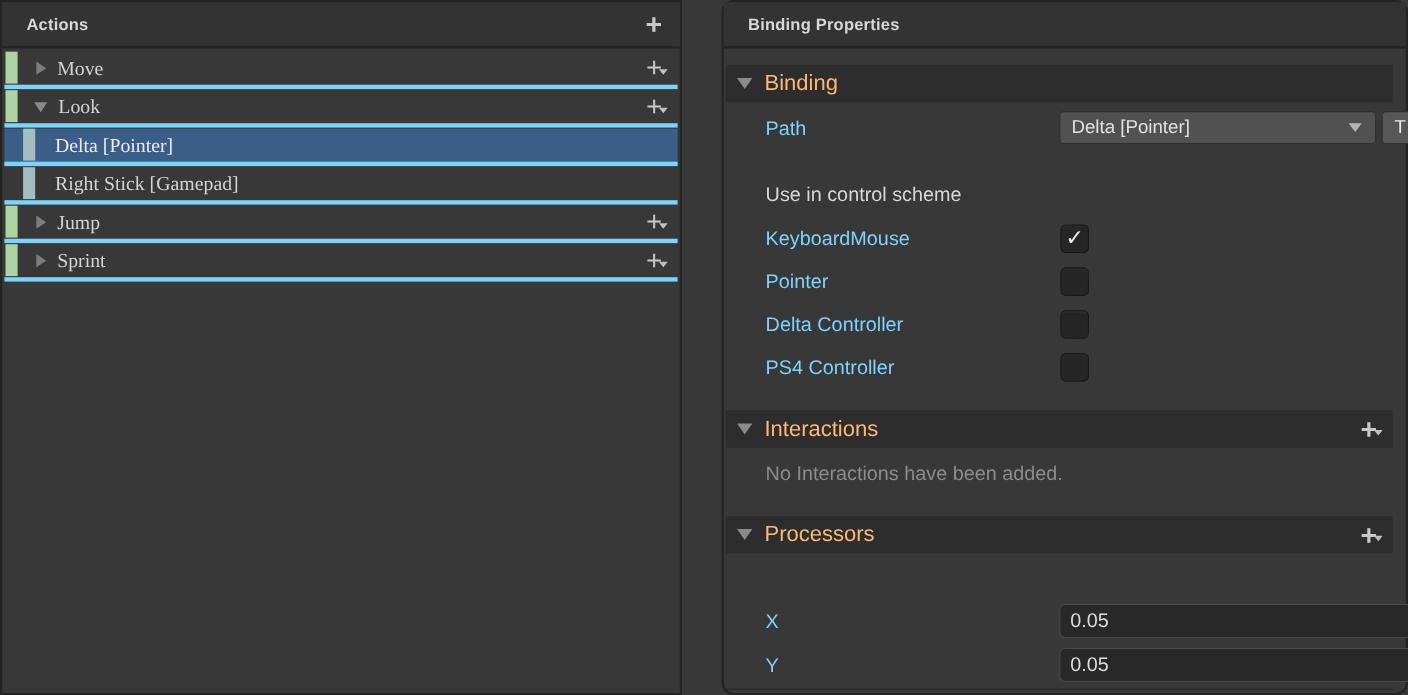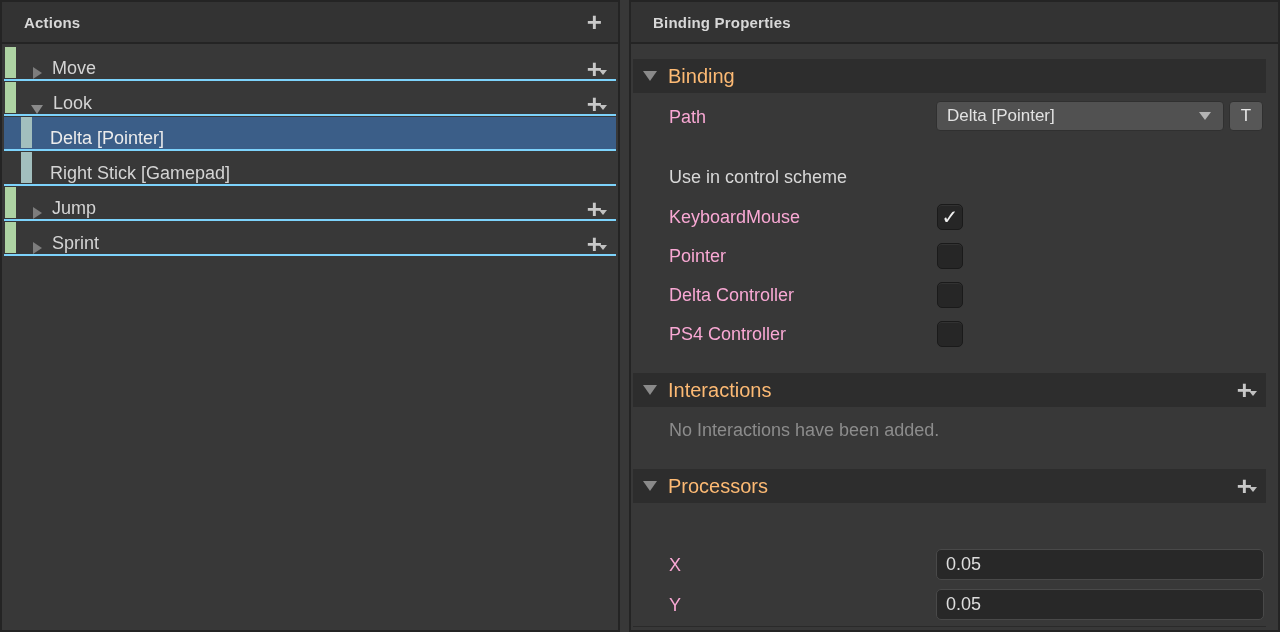--- a/index.html
+++ b/index.html
@@ -9,21 +9,21 @@
     font-family:"Liberation Sans","DejaVu Sans",sans-serif;
     color:#d4d4d4;
     position:relative;
   }
   .panel {
     position:absolute; top:0; bottom:0;
     background:#383838;
     border:2px solid #242424;
   }
   #left-panel  { left:0;   width:620px; }
-  #right-panel { left:629px; right:0; }
+  #right-panel { left:656px; right:0;border-radius:11px; }
 
   
   .panel-header {
     position:absolute; left:0; right:0; top:0; height:42px;
     background:#333333; border-bottom:2px solid #242424;
     display:flex; align-items:center;
   }
   .panel-title {
     font-size:15px; font-weight:bold; color:#d8d8d8; letter-spacing:.2px;
     padding-left:22px;
@@ -32,23 +32,24 @@
     margin-left:auto; padding-right:16px;
     display:flex; align-items:center; cursor:default;
   }
   .plus-glyph {
     font-size:26px; line-height:20px; color:#c8c8c8; font-weight:bold;
   }
 
   
   .tree-row {
     position:absolute; left:2px; right:2px; height:34px;
-    display:flex; align-items:flex-end;
-    border-bottom:2px solid #7dd3fc;
+    display:flex; align-items:center;
+    border-bottom:4px solid #7dd3fc;
     background:#383838;
+    font-family:Liberation Serif, serif;
   }
   .tree-row.selected { background:#3b5e88; }
   .stripe {
     position:absolute; left:1px; top:0; bottom:1px; width:11px;
   }
   .stripe.green { background:#aed3a3; }
   .stripe.teal  { background:#a2bfbe; left:17px; }
   .tri { width:0; height:0; display:inline-block; }
   .tri.right { border-left:9px solid #7d7d7d; border-top:6px solid transparent; border-bottom:6px solid transparent; margin-left:29px; }
   .tri.down  { border-top:9px solid #8a8a8a; border-left:6px solid transparent; border-right:6px solid transparent; margin-left:27px; }
@@ -71,21 +72,21 @@
     background:#2d2d2d;
     display:flex; align-items:center;
   }
   .section-tri {
     width:0; height:0; margin-left:10px;
     border-top:10px solid #8a8a8a; border-left:7px solid transparent; border-right:7px solid transparent;
   }
   .section-title { font-size:20px; color:#fdba74; margin-left:11px; }
   .section-title.bold { font-size:18px; font-weight:bold; }
 
-  .prop-label { position:absolute; left:38px; font-size:18px; color:#f9a8d4;text-align:center; }
+  .prop-label { position:absolute; left:38px; font-size:18px; color:#7dd3fc;text-align:center; }
 
   .dropdown {
     position:absolute; left:305px; width:288px; height:30px;
     background:#515151; border:1px solid #303030; border-radius:4px;
     display:flex; align-items:center;
   }
   .dropdown-text { font-size:17px; color:#e2e2e2; padding-left:10px; white-space:nowrap; }
   .dropdown-caret {
     margin-left:auto; margin-right:12px;
     width:0; height:0;

